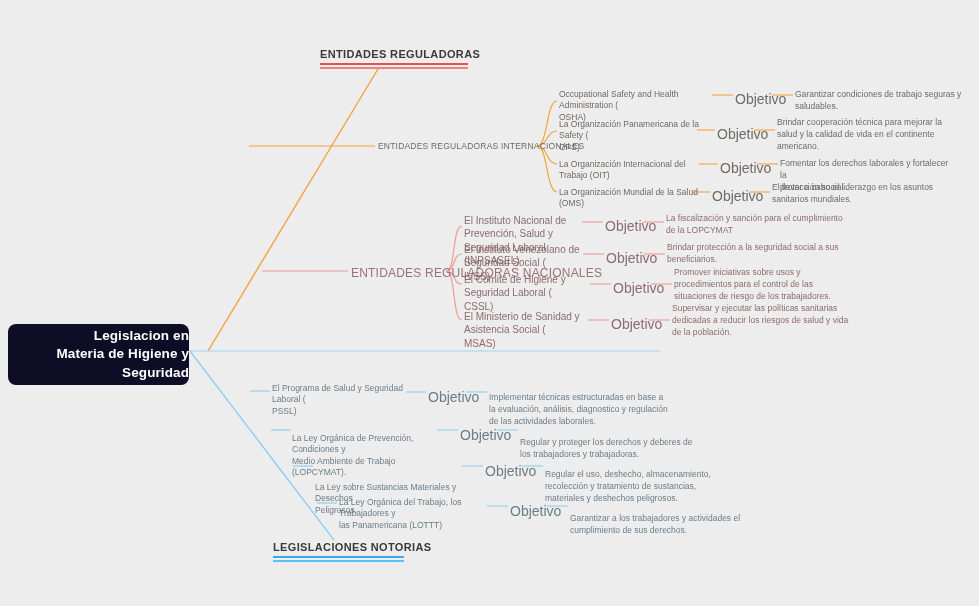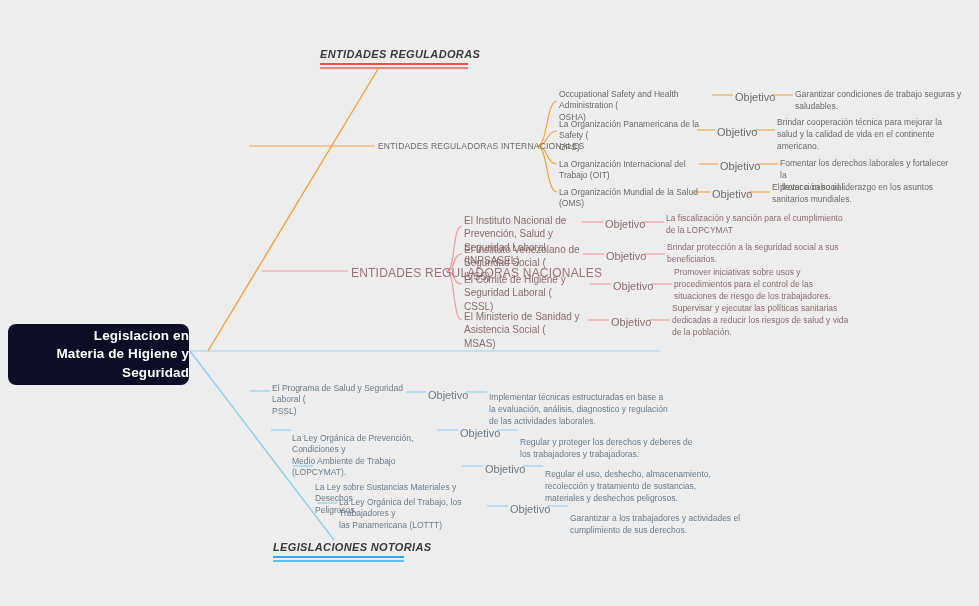--- a/index.html
+++ b/index.html
@@ -19,21 +19,21 @@
     left:8px;top:324px;width:181px;height:61px;
     background:#0d0d26;border-radius:8px;
     display:flex;align-items:center;justify-content:center;
   }
   #root-label{
     color:#ffffff;font-size:13.5px;font-weight:bold;line-height:1.38;
     text-align:right;letter-spacing:.1px;margin-left:44px;
   }
 
   
-  .section-head{position:absolute;font-style:italic;}
+  .section-head{position:absolute;}
   .section-head .txt{
     font-size:11px;font-weight:bold;color:#3a3a3a;
     letter-spacing:.35px;white-space:nowrap;display:block;
   }
   .section-head .rule{display:block;margin-top:3px;}
   .section-head .rule i{display:block;height:2px;}
   .section-head .rule i+i{margin-top:2px;}
 
   #head-reguladoras{left:320px;top:48px;}
   #head-reguladoras .rule i:nth-child(1){background:#e9524c;}
@@ -45,21 +45,21 @@
   #head-legislaciones .rule i:nth-child(2){background:#5bc0f5;}
   #head-legislaciones .rule{width:131px;}
 
   
   .leaf{position:absolute;line-height:1.33;white-space:pre-line;}
   .leaf.orange{color:#6e6a66;font-size:8.5px;}
   .leaf.red{color:#8d6b6e;font-size:10px;}
   .leaf.blue{color:#6c7c87;font-size:8.5px;}
   .leaf.cat-orange{color:#6e6a66;font-size:8.5px;letter-spacing:.2px;}
   .leaf.cat-red{color:#9c7276;font-size:12px;letter-spacing:.2px;}
-  .obj{position:absolute;font-size:11px;line-height:1.33;white-space:nowrap;}
+  .obj{position:absolute;font-size:14px;line-height:1.33;white-space:nowrap;}
   .obj.orange{color:#6e6a66;}
   .obj.red{color:#8d6b6e;}
   .obj.blue{color:#6c7c87;}
   .desc{position:absolute;font-size:8.5px;line-height:1.4;white-space:pre-line;}
   .desc.orange{color:#6e6a66;}
   .desc.red{color:#8d6b6e;}
   .desc.blue{color:#6c7c87;margin-top:16px;}
 </style>
 </head>
 <body>

